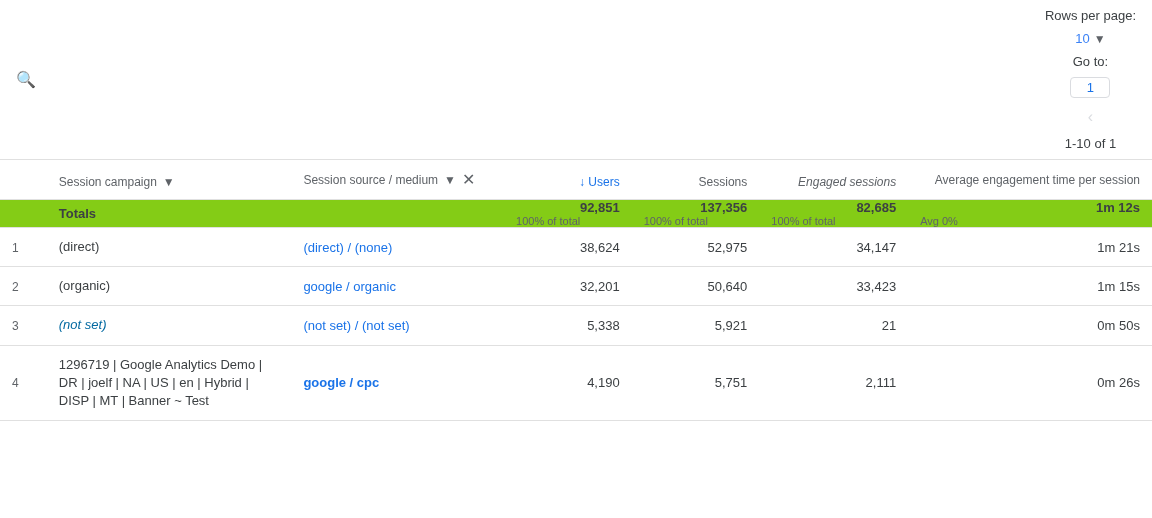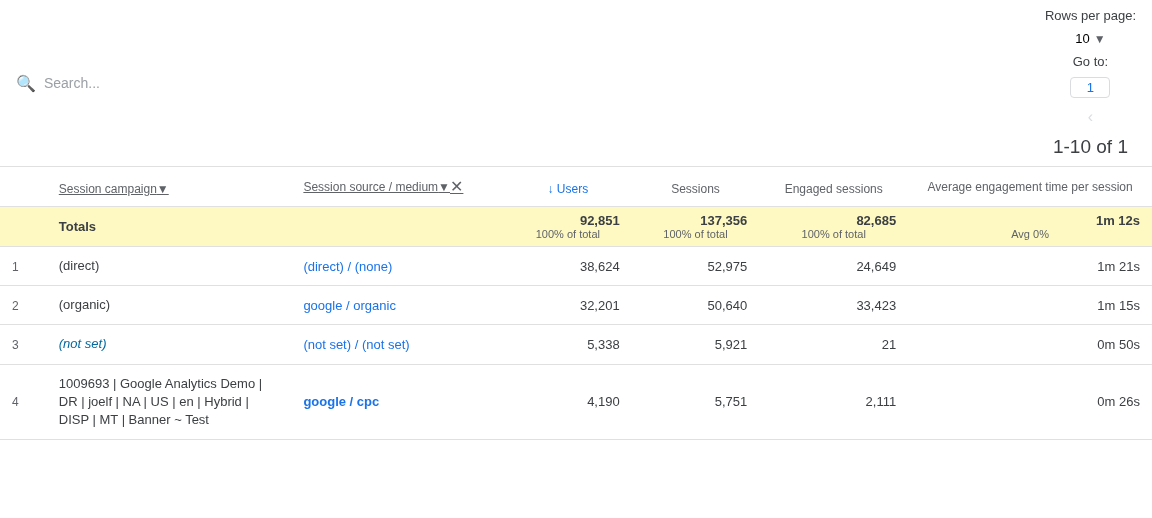--- a/index.html
+++ b/index.html
@@ -41,34 +41,34 @@
       font-size: 13px;
       color: #3c4043;
       flex-direction: column;
     }
     .rows-select {
       display: flex;
       align-items: center;
       gap: 4px;
     }
     .rows-value {
-      color: #000000;
+      color: #3b82f6;
       font-size: 13px;
     }
     .chevron-icon { color: #5f6368; font-size: 12px; }
     .goto-input {
       width: 40px;
       border: 1px solid #dadce0;
       border-radius: 4px;
       text-align: center;
       font-size: 13px;
       color: #1a73e8;
       padding: 2px 4px;
     }
-    .pagination-range { color: #3c4043; font-size: 19px; }
+    .pagination-range { color: #3c4043; font-size: 13px; }
     .nav-arrow {
       cursor: pointer;
       color: #5f6368;
       font-size: 16px;
       padding: 2px 4px;
     }
     .nav-arrow.disabled { color: #dadce0; cursor: default; }
 
     
     .data-table {
@@ -81,57 +81,56 @@
     .data-table thead th {
       padding: 10px 12px;
       text-align: left;
       font-weight: 500;
       font-size: 12px;
       color: #5f6368;
       vertical-align: bottom;
       white-space: nowrap;
     }
     .data-table thead th.numeric {
-      text-align: center;
+      text-align: right;
     }
     .data-table thead th.sorted {
       color: #1a73e8;
     }
 
     
     .filter-chip-cell {
       display: flex;
       align-items: center;
-      gap: 0;
-      text-decoration: underline;
+      gap: 6px;
     }
     .close-btn {
       cursor: pointer;
       color: #5f6368;
       font-size: 16px;
     }
 
     
     .totals-row td {
-      padding: 6px 12px;
-      border-bottom: 1px solid #e0e0e0;
-      background: #fef9c3;
+      padding: 0 12px;
+      border-bottom: 1px solid #e0e0e0;
+      background: #84cc16;
     }
     .totals-row .totals-label {
       font-weight: 600;
       color: #3c4043;
       font-size: 13px;
     }
     .totals-row .total-value {
       text-align: right;
       font-weight: 600;
       font-size: 13px;
     }
     .totals-row .total-sub {
-      text-align: center;
+      text-align: left;
       font-size: 11px;
       color: #5f6368;
       font-weight: 400;
     }
     .total-cell { text-align: right; }
 
     
     .data-row td {
       padding: 10px 12px;
       border-bottom: 1px solid #e0e0e0;
@@ -148,33 +147,32 @@
     .row-num {
       color: #5f6368;
       font-size: 12px;
       min-width: 20px;
       display: inline-block;
     }
     .col-campaign { width: 230px; }
     .col-source { width: 200px; }
     .col-users { width: 120px; }
     .col-sessions { width: 120px; }
-    .col-engaged { width: 140px; }
+    .col-engaged { width: 140px; font-style: italic; }
     .col-avgtime { width: 160px; }
 
     .header-multiline {
       line-height: 1.4;
     }
   </style>
 </head>
 <body>
 
 <div class="search-bar">
   <span class="search-icon-wrap">🔍</span>
-  <input class="search-input" type="text" placeholder="Search..." style="">
   <div class="pagination-controls">
     <span>Rows per page:</span>
     <div class="rows-select">
       <span class="rows-value">10</span>
       <span class="chevron-icon">▼</span>
     </div>
     <span>Go to:</span>
     <input class="goto-input" type="text" value="1" style="">
     <span class="nav-arrow disabled">‹</span>
     <span class="pagination-range">1-10 of 1</span>
@@ -237,21 +235,21 @@
       </td>
     </tr>
   <tr class="data-row">
     <td>
       <span class="row-num">1</span>
     </td>
     <td style="color:#3c4043; max-width:230px; white-space:pre-wrap; word-break:break-word; line-height:1.4;">(direct)</td>
     <td class="link-cell" style="max-width:200px; white-space:pre-wrap; word-break:break-word;">(direct) / (none)</td>
     <td class="numeric">38,624</td>
     <td class="numeric">52,975</td>
-    <td class="numeric">24,649</td>
+    <td class="numeric">34,147</td>
     <td class="numeric">1m 21s</td>
   </tr>
       <tr class="data-row">
     <td>
       <span class="row-num">2</span>
     </td>
     <td style="color:#3c4043; max-width:230px; white-space:pre-wrap; word-break:break-word; line-height:1.4;">(organic)</td>
     <td class="link-cell" style="max-width:200px; white-space:pre-wrap; word-break:break-word;">google / organic</td>
     <td class="numeric">32,201</td>
     <td class="numeric">50,640</td>
@@ -266,21 +264,21 @@
     <td class="link-cell" style="max-width:200px; white-space:pre-wrap; word-break:break-word;">(not set) / (not set)</td>
     <td class="numeric">5,338</td>
     <td class="numeric">5,921</td>
     <td class="numeric">21</td>
     <td class="numeric">0m 50s</td>
   </tr>
       <tr class="data-row">
     <td>
       <span class="row-num">4</span>
     </td>
-    <td style="color:#3c4043; max-width:230px; white-space:pre-wrap; word-break:break-word; line-height:1.4;">1009693 | Google Analytics Demo | DR | joelf | NA | US | en | Hybrid | DISP | MT | Banner ~ Test</td>
+    <td style="color:#3c4043; max-width:230px; white-space:pre-wrap; word-break:break-word; line-height:1.4;">1296719 | Google Analytics Demo | DR | joelf | NA | US | en | Hybrid | DISP | MT | Banner ~ Test</td>
     <td class="link-cell" style="max-width:200px; white-space:pre-wrap; word-break:break-word;font-weight:bold;">google / cpc</td>
     <td class="numeric">4,190</td>
     <td class="numeric">5,751</td>
     <td class="numeric">2,111</td>
     <td class="numeric">0m 26s</td>
   </tr>
     </tbody>
 </table>
 
 </body></html>

